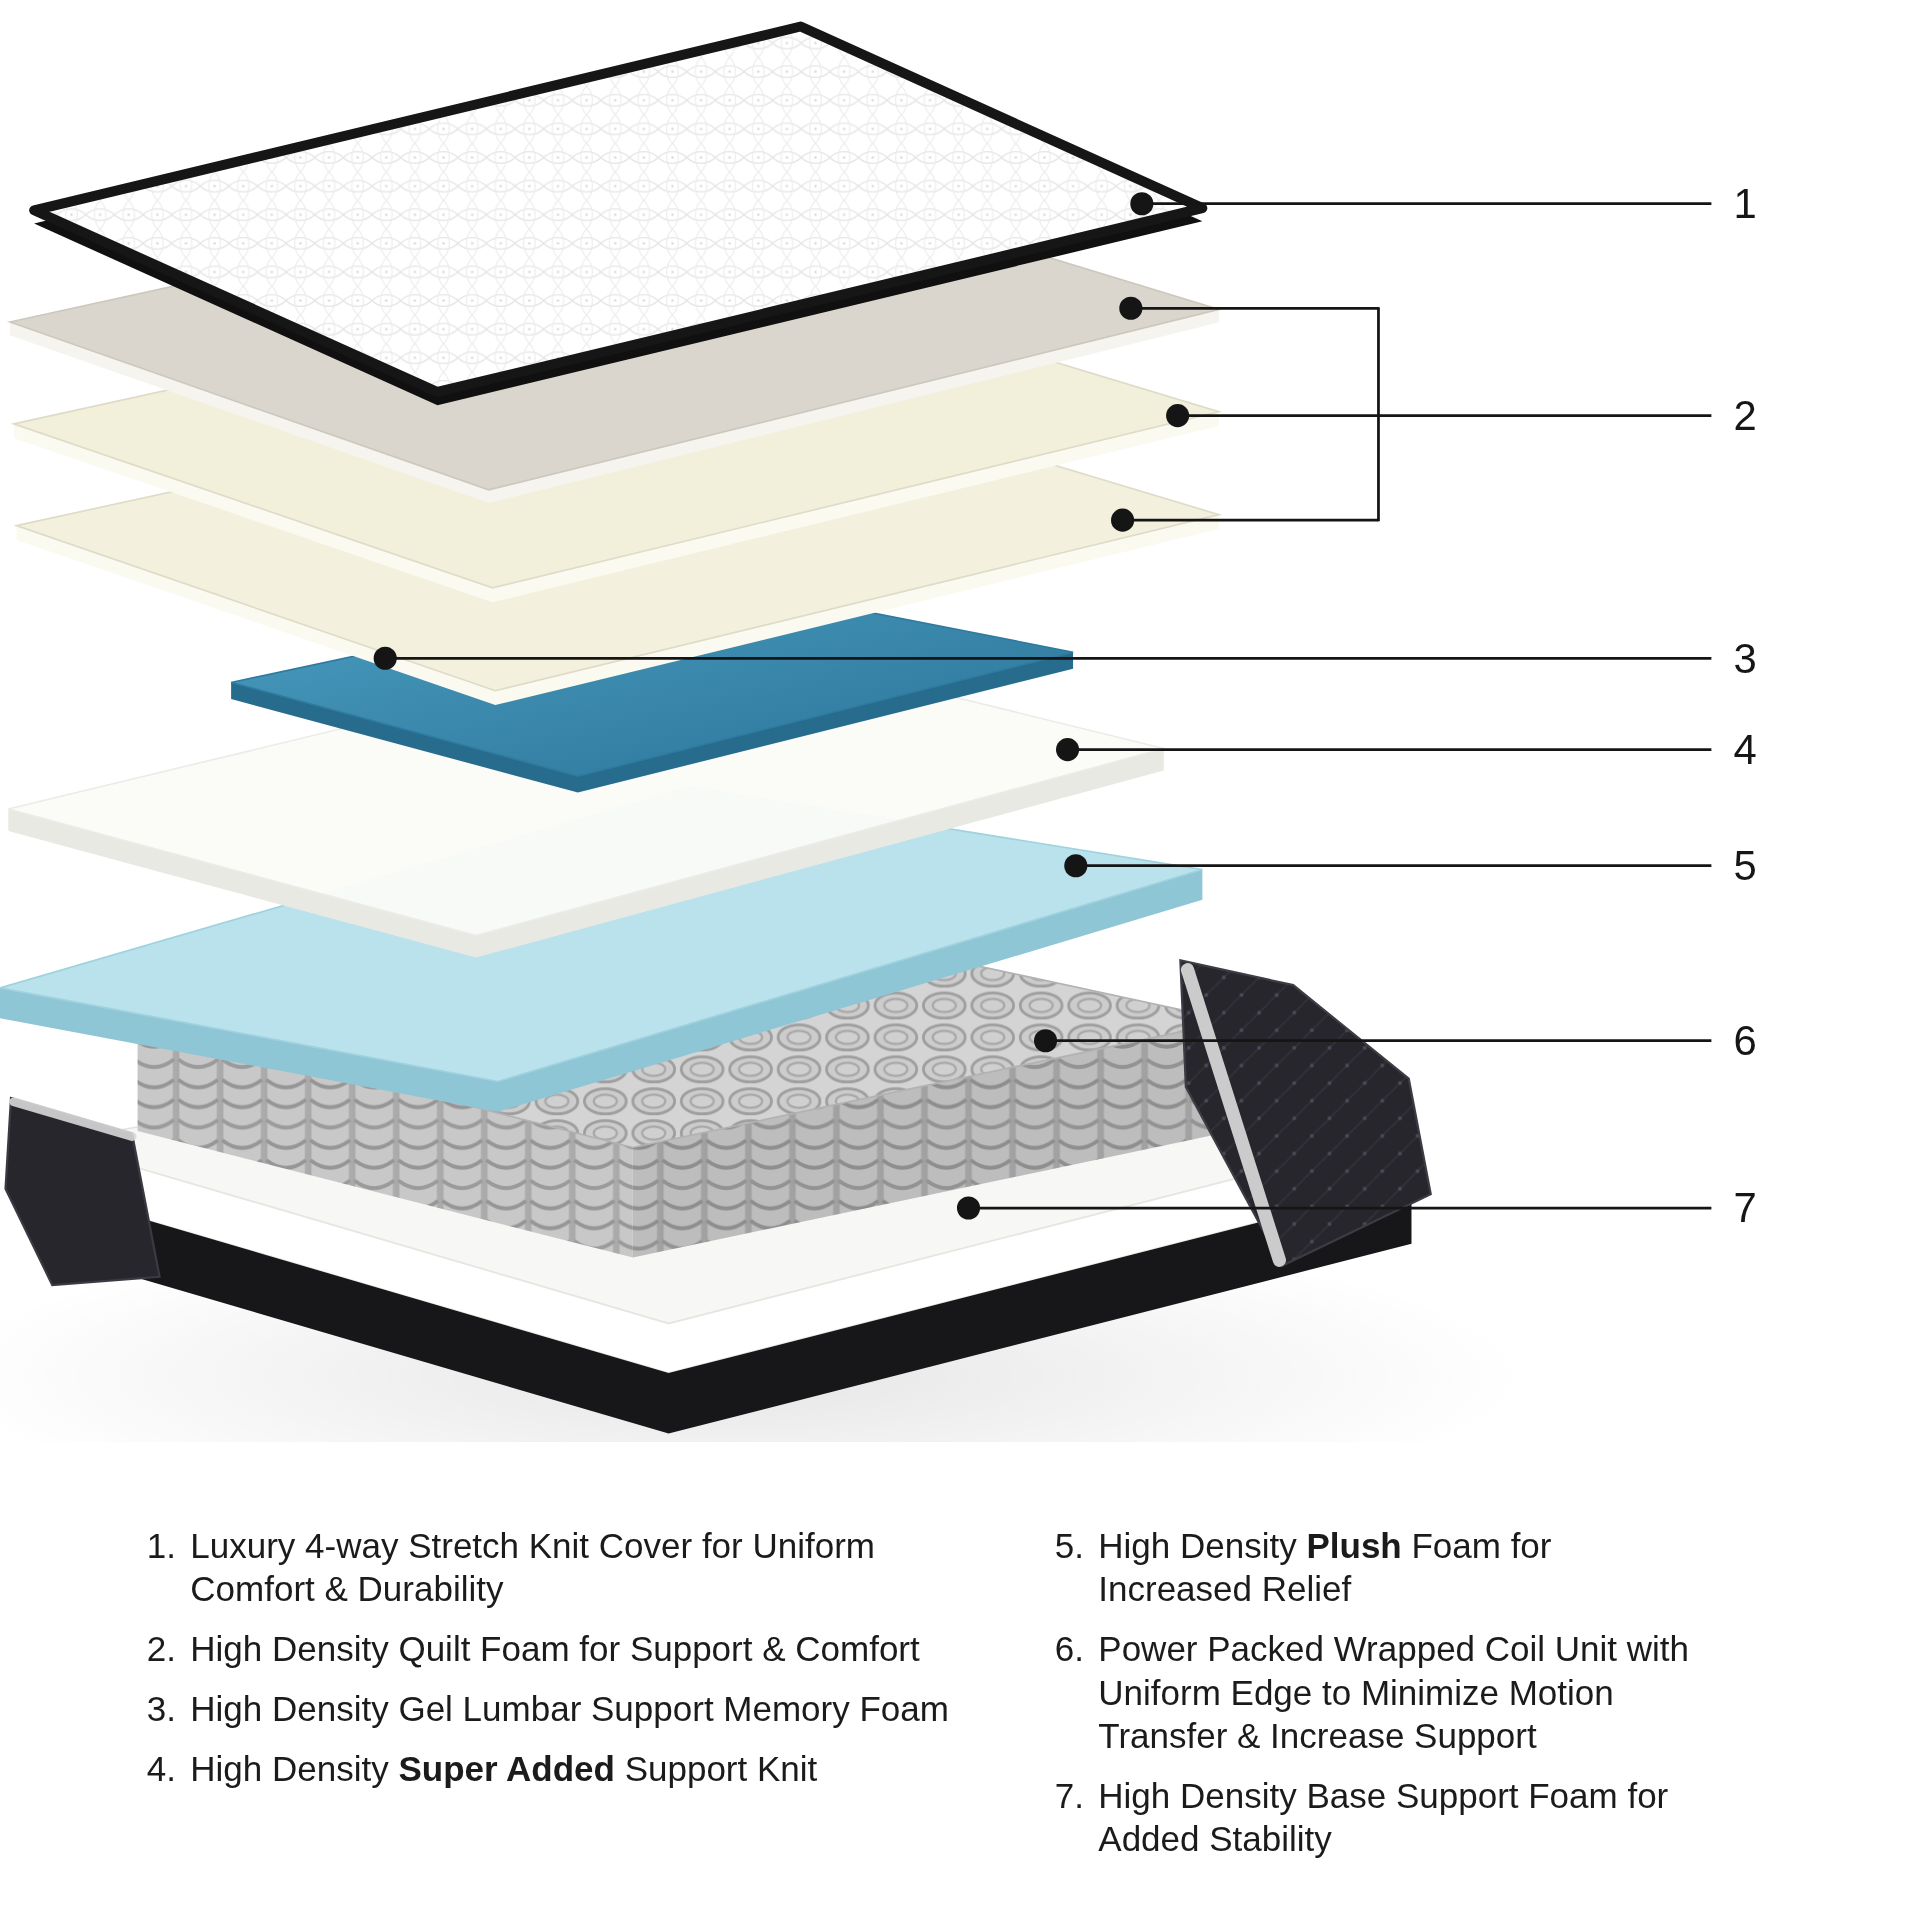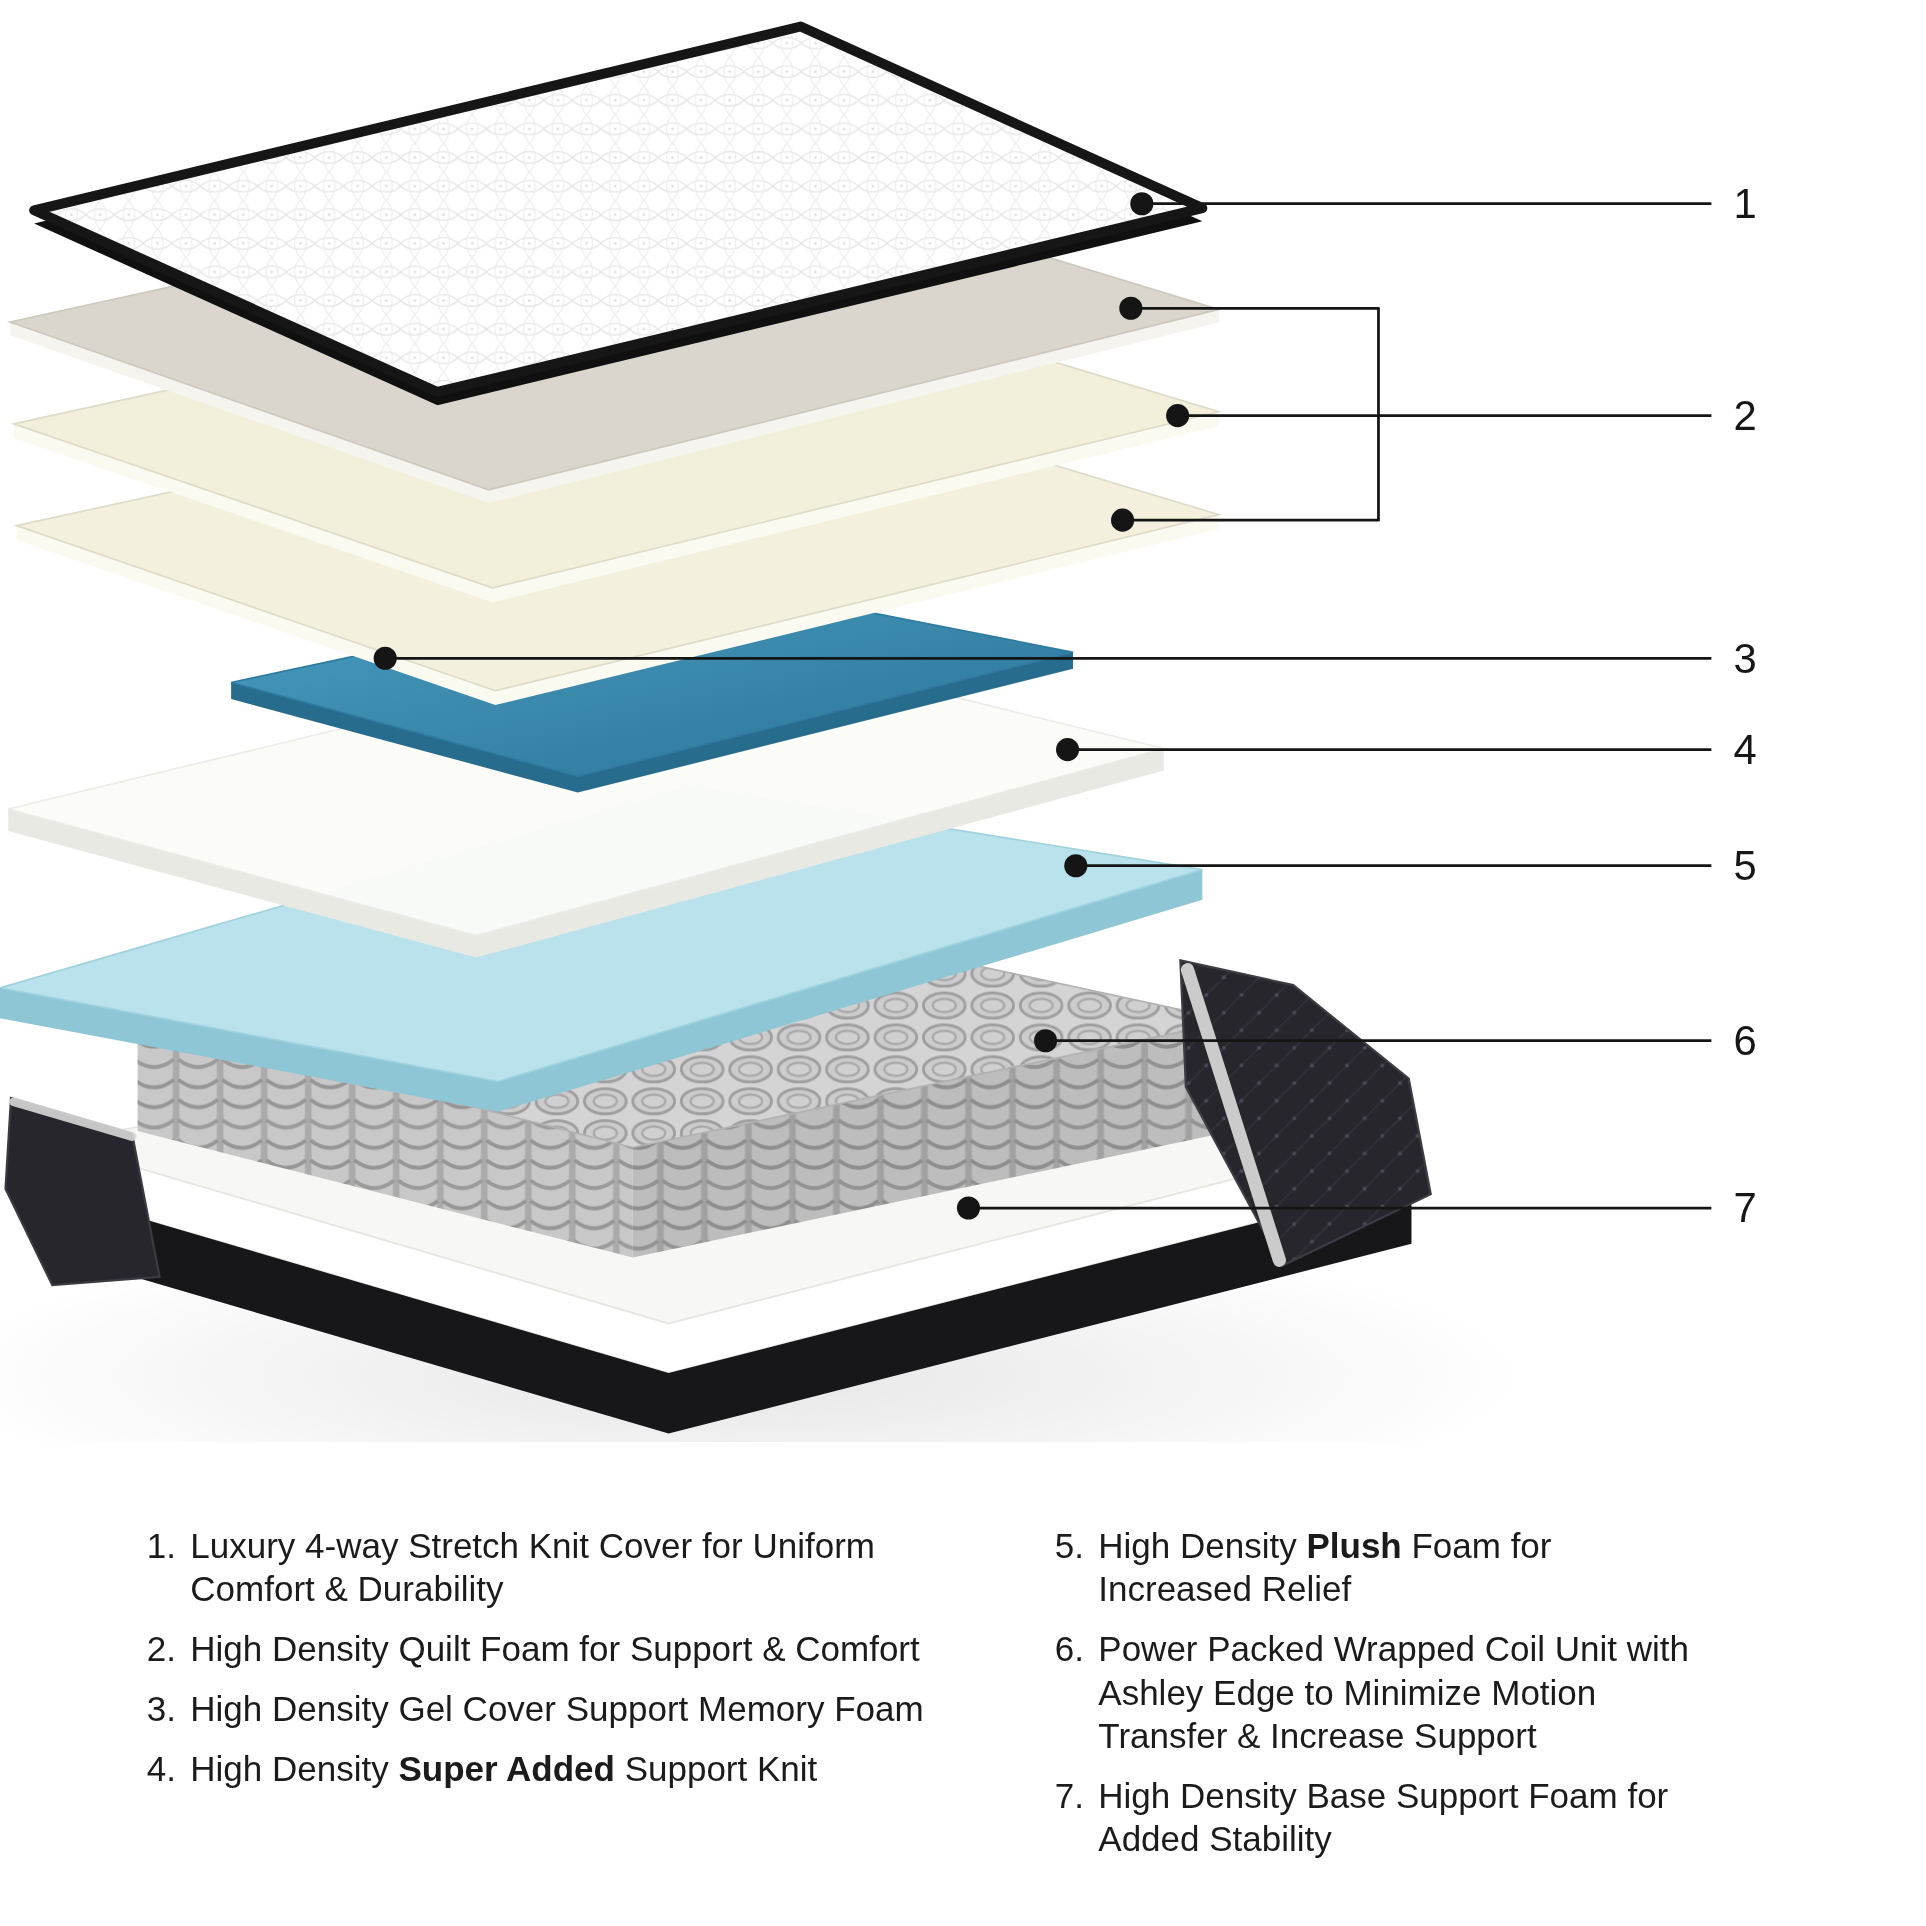--- a/index.html
+++ b/index.html
@@ -153,34 +153,34 @@
     <div class="legend-item">
       <span class="legend-num">1.</span>
       <div class="legend-text"><span>Luxury 4-way Stretch Knit Cover for Uniform</span><br><span>Comfort &amp; Durability</span></div>
     </div>
     <div class="legend-item">
       <span class="legend-num">2.</span>
       <div class="legend-text"><span>High Density Quilt Foam for Support &amp; Comfort</span></div>
     </div>
     <div class="legend-item">
       <span class="legend-num">3.</span>
-      <div class="legend-text"><span>High Density Gel Cover Support Memory Foam</span><br></div>
+      <div class="legend-text"><span>High Density Gel Lumbar Support Memory Foam</span><br></div>
     </div>
     <div class="legend-item">
       <span class="legend-num">4.</span>
       <div class="legend-text"><span>High Density </span><span class="b">Super Added</span><span> Support Knit</span></div>
     </div>
   </div>
 <div id="legend-right" class="legend-col">
     <div class="legend-item">
       <span class="legend-num">5.</span>
       <div class="legend-text"><span>High Density </span><span class="b">Plush</span><span> Foam for</span><br><span>Increased Relief</span></div>
     </div>
     <div class="legend-item">
       <span class="legend-num">6.</span>
-      <div class="legend-text"><span>Power Packed Wrapped Coil Unit with</span><br><span>Ashley Edge to Minimize Motion</span><br><span>Transfer &amp; Increase Support</span></div>
+      <div class="legend-text"><span>Power Packed Wrapped Coil Unit with</span><br><span>Uniform Edge to Minimize Motion</span><br><span>Transfer &amp; Increase Support</span></div>
     </div>
     <div class="legend-item">
       <span class="legend-num">7.</span>
       <div class="legend-text"><span>High Density Base Support Foam for</span><br><span>Added Stability</span></div>
     </div>
   </div>
 
 
 </body></html>

